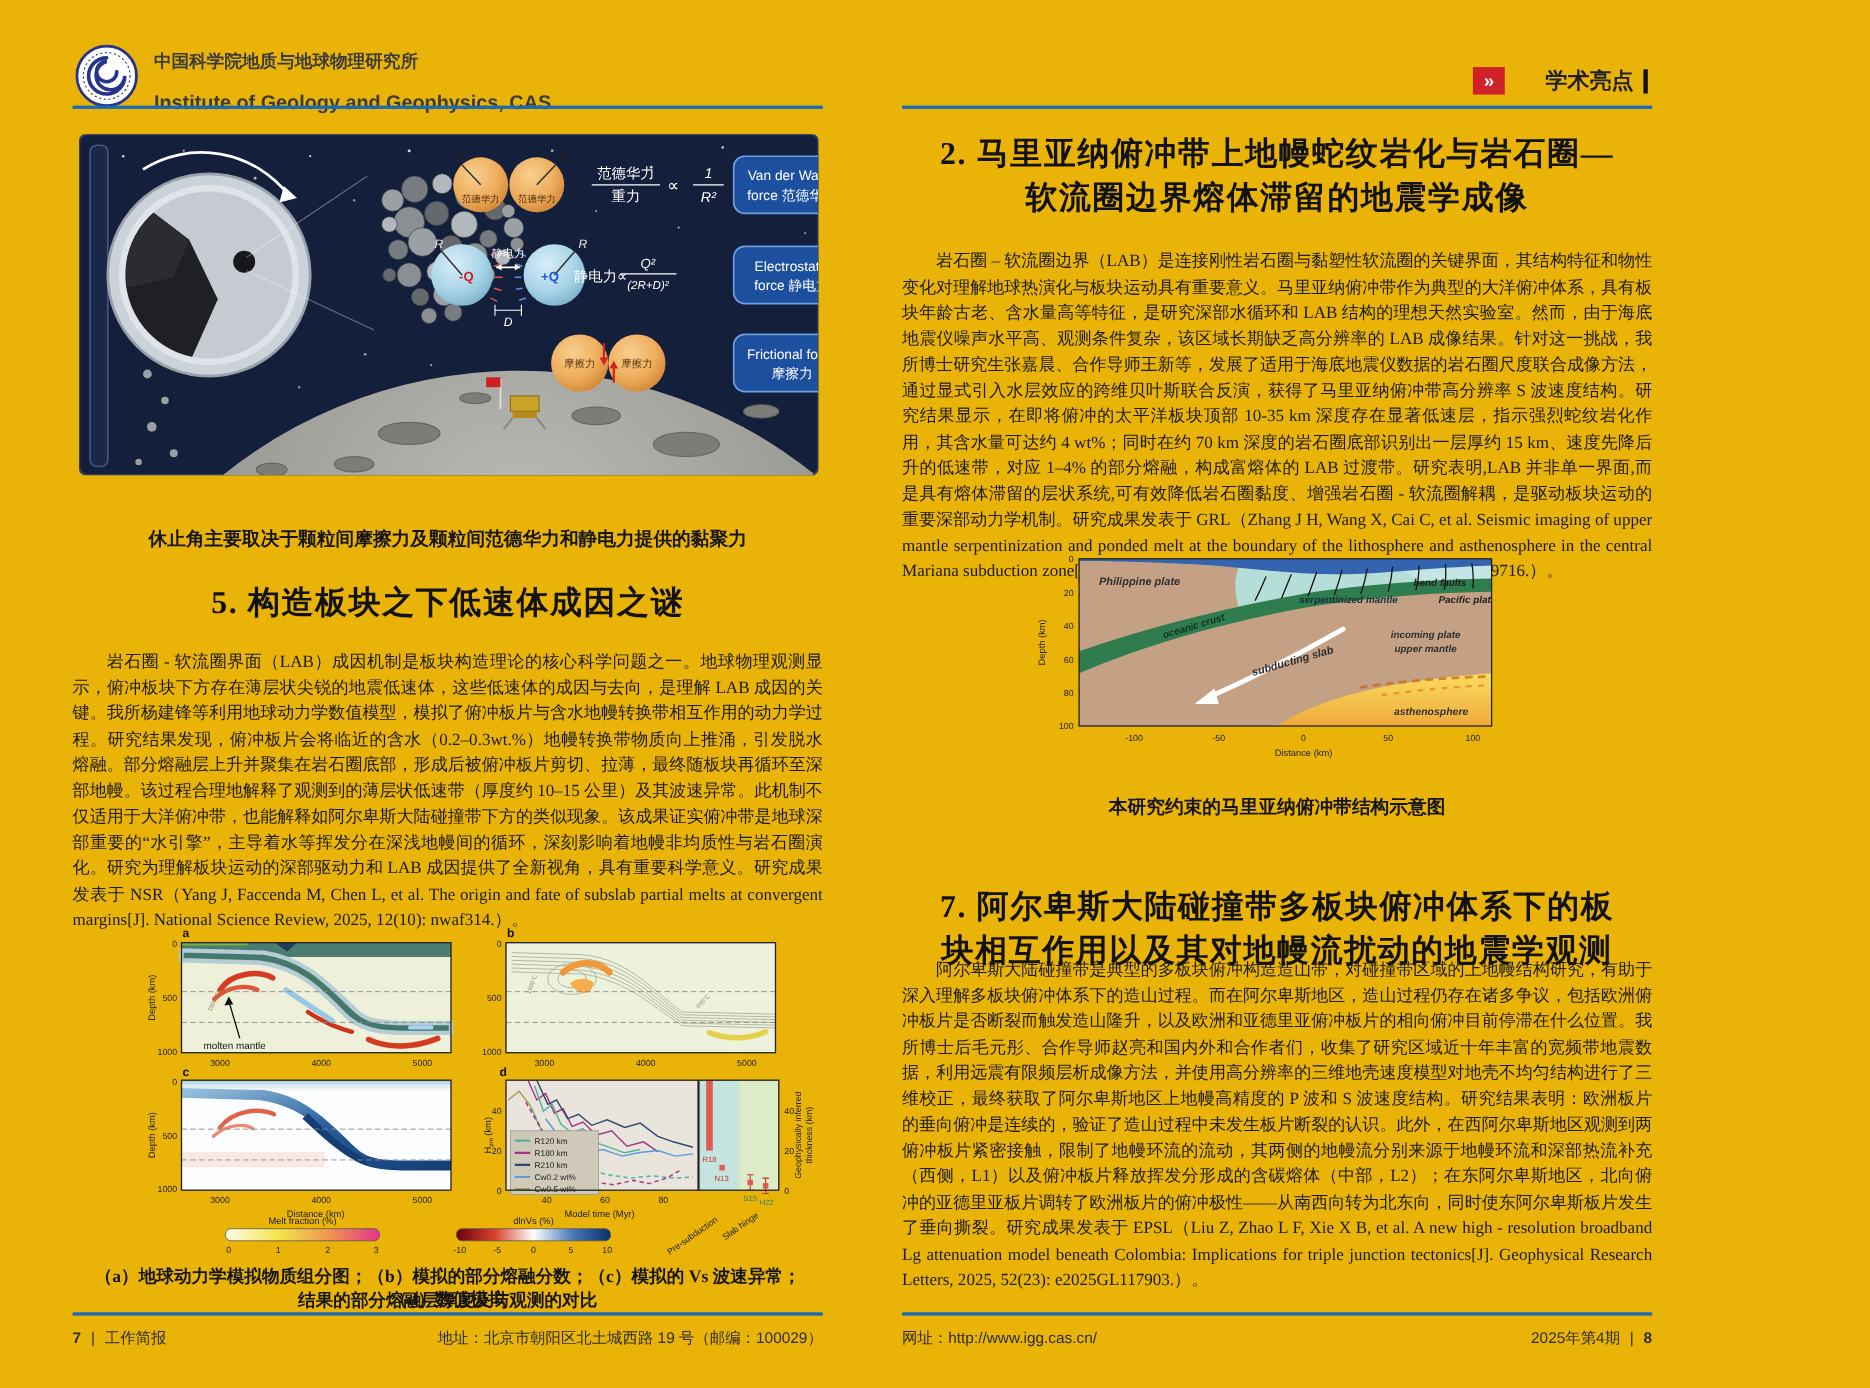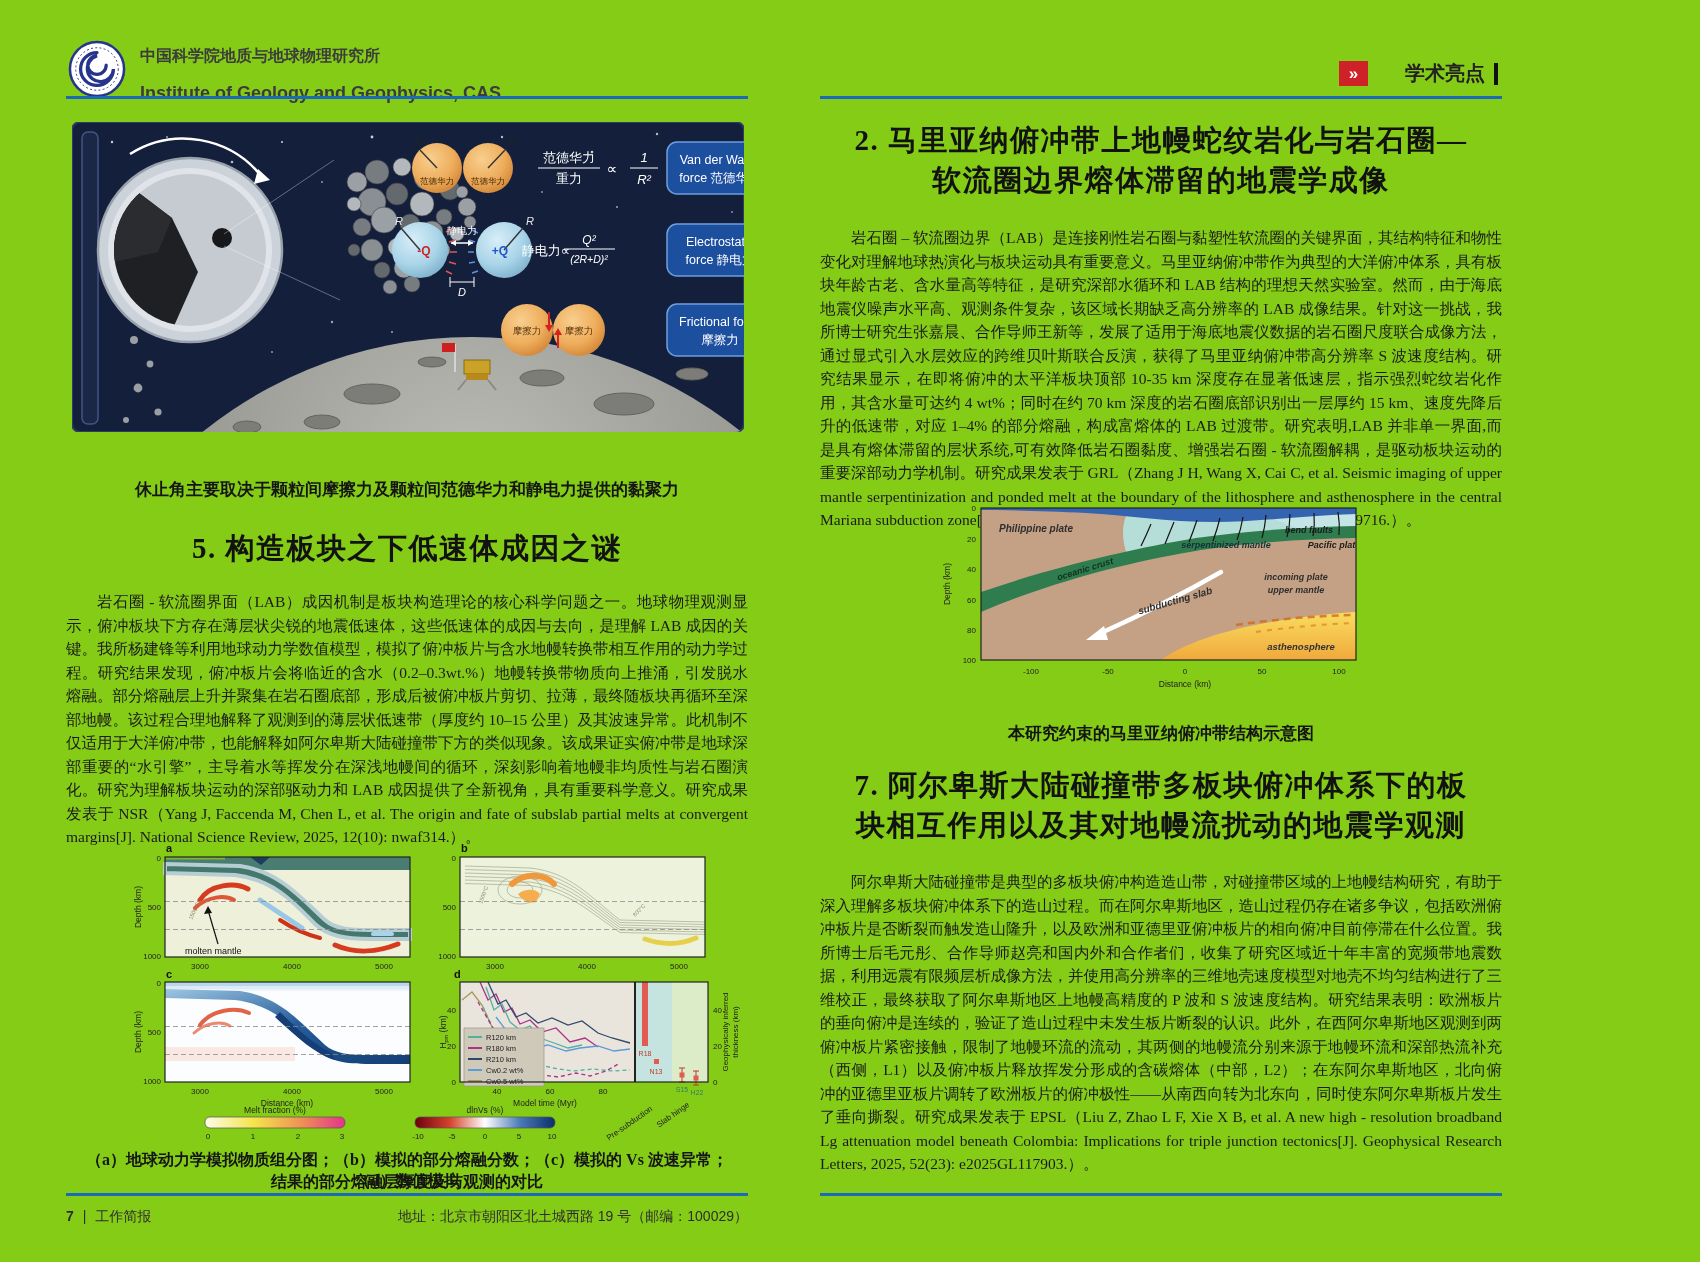--- a/index.html
+++ b/index.html
@@ -1,16 +1,16 @@
 <!DOCTYPE html>
 <html><head>
 <meta charset="utf-8">
 <style>
   html,body{margin:0;padding:0;background:#ffffff;}
-  .canvas{position:relative;width:1700px;height:1262px;background:#84cc16;overflow:hidden;
+  .canvas{position:relative;width:1700px;height:1262px;background:#eab308;overflow:hidden;
           font-family:"Liberation Serif","DejaVu Serif",serif;}
   .abs{position:absolute;}
   .page{position:absolute;top:30px;width:682px;height:1232px;}
   .rule{position:absolute;left:0;width:682px;height:3px;background:#1a6ab5;}
   .org-cn{font-family:"Liberation Sans","DejaVu Sans",sans-serif;font-weight:bold;font-size:16px;color:#3c3c3c;}
   .org-en{font-family:"Liberation Sans","DejaVu Sans",sans-serif;font-weight:bold;font-size:18px;color:#3c3c3c;margin-top:16px;}
   .sec-title{position:absolute;left:0;width:682px;text-align:center;font-weight:bold;font-size:29px;
              letter-spacing:1.5px;color:#121212;line-height:40px;}
   .body-text{position:absolute;left:0;width:682px;font-size:15.5px;line-height:23.5px;text-align:justify;
              text-indent:2em;color:#1b1b1b;}
@@ -535,22 +535,30 @@
         <text x="249" y="174" text-anchor="middle">0</text>
         <text x="326" y="174" text-anchor="middle">50</text>
         <text x="403" y="174" text-anchor="middle">100</text>
         <text x="249" y="187" text-anchor="middle" font-size="8.5">Distance (km)</text>
         <text x="14" y="84" text-anchor="middle" font-size="8.5" transform="rotate(-90 14 84)">Depth (km)</text>
       </g>
     </svg>
 
     <div class="fig-cap" style="top:692px;">本研究约束的马里亚纳俯冲带结构示意图</div>
 
-    <h2 class="sec-title" style="top:735px;margin:0;">
+    <h2 class="sec-title" style="top:775px;margin:0;">
       <span style="display:block;">7. 阿尔卑斯大陆碰撞带多板块俯冲体系下的板</span>
       <span style="display:block;">块相互作用以及其对地幔流扰动的地震学观测</span>
     </h2>
 
     <p class="body-text" style="top:840px;margin:0;">阿尔卑斯大陆碰撞带是典型的多板块俯冲构造造山带，对碰撞带区域的上地幔结构研究，有助于深入理解多板块俯冲体系下的造山过程。而在阿尔卑斯地区，造山过程仍存在诸多争议，包括欧洲俯冲板片是否断裂而触发造山隆升，以及欧洲和亚德里亚俯冲板片的相向俯冲目前停滞在什么位置。我所博士后毛元彤、合作导师赵亮和国内外和合作者们，收集了研究区域近十年丰富的宽频带地震数据，利用远震有限频层析成像方法，并使用高分辨率的三维地壳速度模型对地壳不均匀结构进行了三维校正，最终获取了阿尔卑斯地区上地幔高精度的 P 波和 S 波速度结构。研究结果表明：欧洲板片的垂向俯冲是连续的，验证了造山过程中未发生板片断裂的认识。此外，在西阿尔卑斯地区观测到两俯冲板片紧密接触，限制了地幔环流的流动，其两侧的地幔流分别来源于地幔环流和深部热流补充（西侧，L1）以及俯冲板片释放挥发分形成的含碳熔体（中部，L2）；在东阿尔卑斯地区，北向俯冲的亚德里亚板片调转了欧洲板片的俯冲极性——从南西向转为北东向，同时使东阿尔卑斯板片发生了垂向撕裂。研究成果发表于 EPSL（Liu Z, Zhao L F, Xie X B, et al. A new high - resolution broadband Lg attenuation model beneath Colombia: Implications for triple junction tectonics[J]. Geophysical Research Letters, 2025, 52(23): e2025GL117903.）。</p>
 
     <div class="rule" style="top:1163px;"></div>
+    <div class="footer-row" style="top:1178px;">
+      <span>网址：http://www.igg.cas.cn/</span>
+      <span>
+        <span>2025年第4期</span>
+        <span style="margin:0 5px;">|</span>
+        <b>8</b>
+      </span>
+    </div>
   </div>
 </div>
 
 </body></html>

